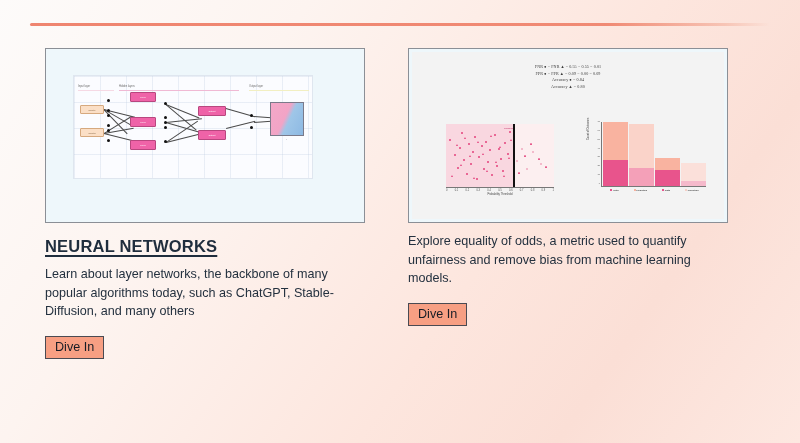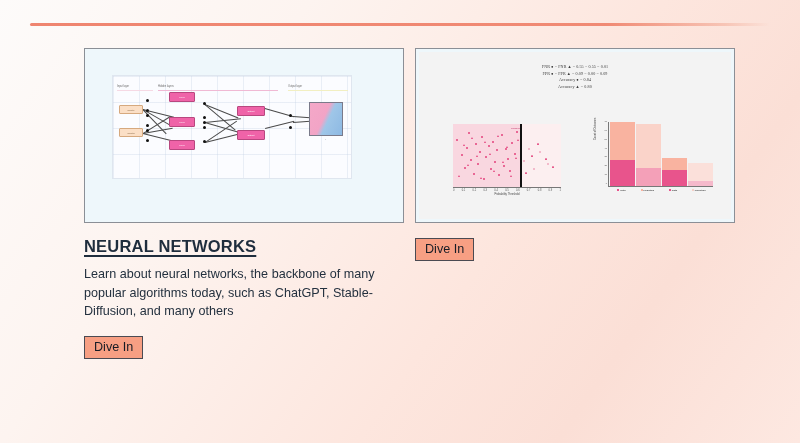--- a/index.html
+++ b/index.html
@@ -38,23 +38,22 @@
     margin: 7px 0 0 0;
     height: 3px;
     width: 740px;
     background: linear-gradient(to right, #ef8570 0%, #f08a74 78%, #f7c5b6 94%, rgba(247,197,182,0) 100%);
     border-radius: 2px;
   }
 
   
   .cards {
     display: flex;
-    gap: 6px;
+    gap: 38px;
     padding: 22px 0 0 45px;
-    margin-left: 39px;
   }
 
   .card {
     width: 325px;
   }
 
   .card-figure {
     width: 320px;
     height: 175px;
     border: 1px solid #8b8f96;
@@ -404,21 +403,21 @@
 
         <div class="nn-dot" style="left:176px; top:38px;"></div>
         <div class="nn-dot" style="left:176px; top:50px;"></div>
 
         <div class="nn-out" style="left:196px; top:26px;"></div>
         <div class="nn-out-caption" style="left:212px; top:62px;">y</div>
       </div>
     </div>
 
     <div class="card-title">NEURAL NETWORKS</div>
-    <div class="card-desc">Learn about neural networks, the backbone of many popular algorithms today, such as ChatGPT, Stable-Diffusion, and many others</div>
+    <div class="card-desc">Learn about layer networks, the backbone of many popular algorithms today, such as ChatGPT, Stable-Diffusion, and many others</div>
     <button class="dive-btn">Dive In</button>
   </div>
 
   <div class="card">
 
     <div class="card-figure">
       <div class="fair-wrap">
 
         <div class="fair-eq">
           <div>FNR ● − FNR ▲ = 0.55 − 0.55 = 0.01</div>
@@ -537,16 +536,17 @@
             <span><i style="background:#e8548c"></i><b>Truth</b></span>
             <span><i style="background:#f9b3a0"></i><b>Prediction</b></span>
             <span><i style="background:#e8548c"></i><b>Truth</b></span>
             <span><i style="background:#f6cfc6"></i><b>Prediction</b></span>
           </div>
         </div>
 
       </div>
     </div>
 
+    <div class="card-desc">Explore equality of odds, a metric used to quantify unfairness and remove bias from machine learning models.</div>
     <button class="dive-btn">Dive In</button>
   </div>
 
 </div>
 
 </body></html>

